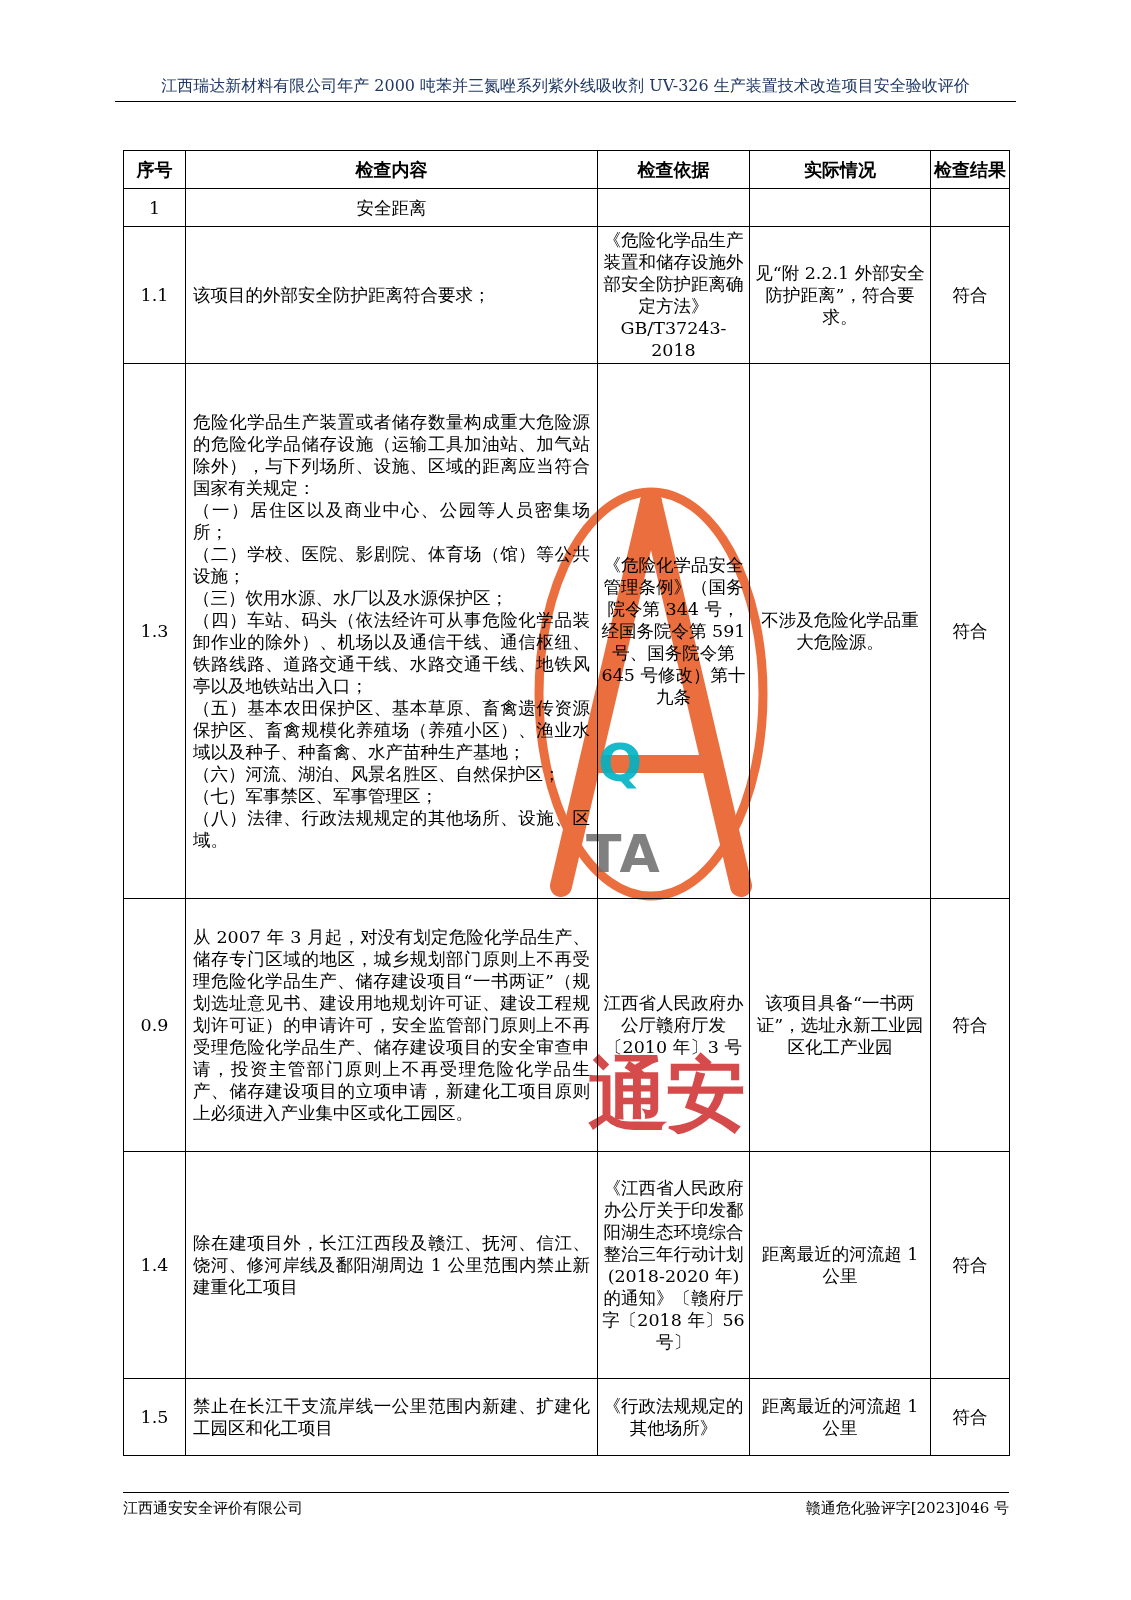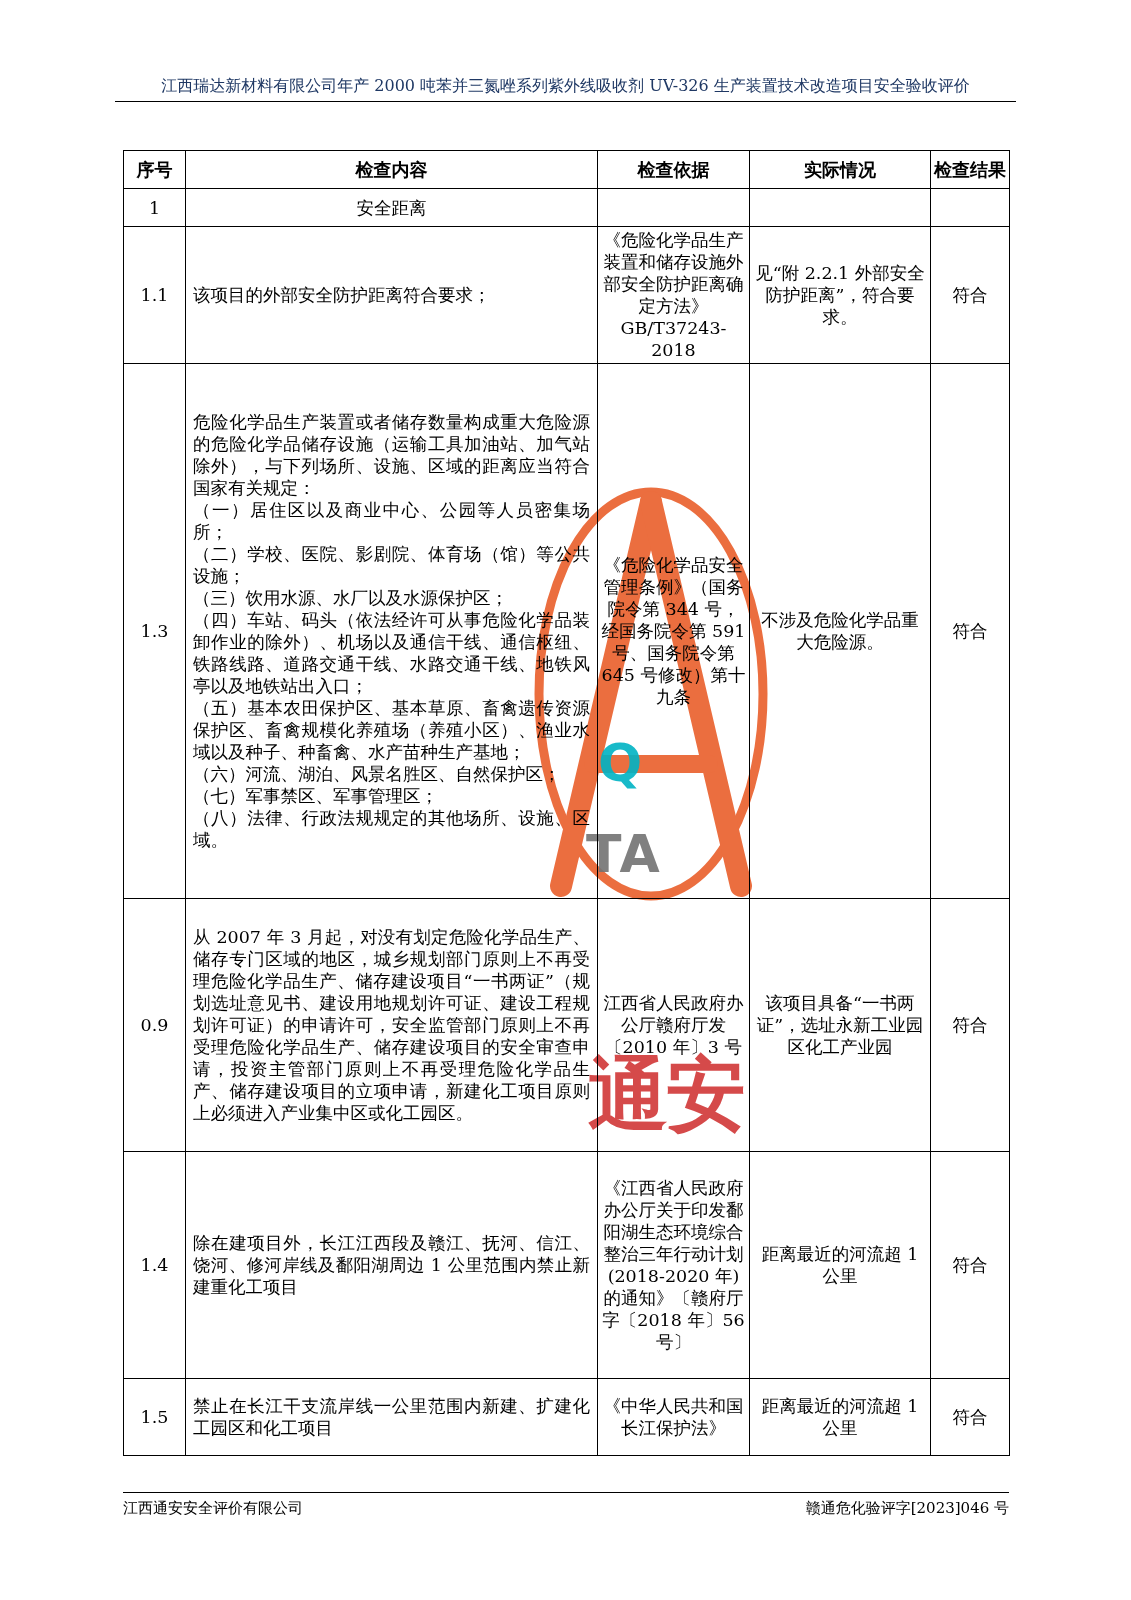--- a/index.html
+++ b/index.html
@@ -147,21 +147,21 @@
         <tr class="r4">
           <td class="no">1.4</td>
           <td class="content">除在建项目外，长江江西段及赣江、抚河、信江、饶河、修河岸线及鄱阳湖周边 1 公里范围内禁止新建重化工项目</td>
           <td class="basis">《江西省人民政府办公厅关于印发鄱阳湖生态环境综合整治三年行动计划(2018-2020 年)的通知》〔赣府厅字〔2018 年〕56 号〕</td>
           <td class="actual">距离最近的河流超 1 公里</td>
           <td class="result">符合</td>
         </tr>
         <tr class="r5">
           <td class="no">1.5</td>
           <td class="content">禁止在长江干支流岸线一公里范围内新建、扩建化工园区和化工项目</td>
-          <td class="basis">《中华人民共和国长江保护法》</td>
+          <td class="basis">《行政法规规定的其他场所》</td>
           <td class="actual">距离最近的河流超 1 公里</td>
           <td class="result">符合</td>
         </tr>
       </tbody>
     </table>
   </div>
 
   <div class="doc-footer">
     <span class="left">江西通安安全评价有限公司</span>
     <span class="right">赣通危化验评字[2023]046 号</span>

